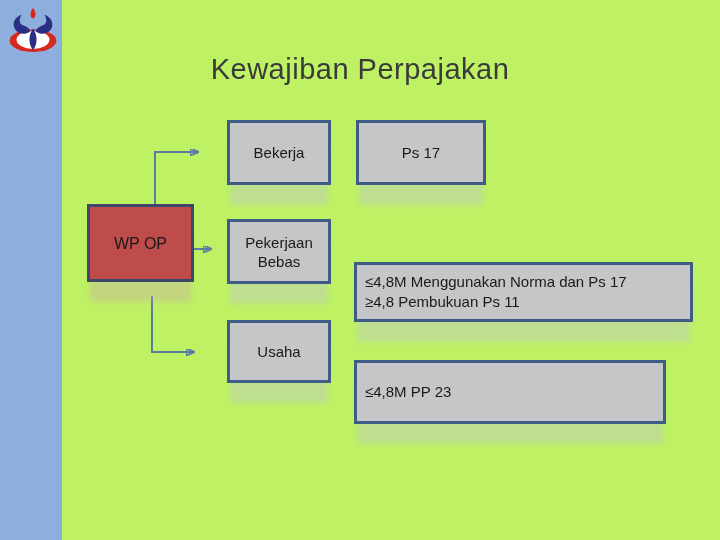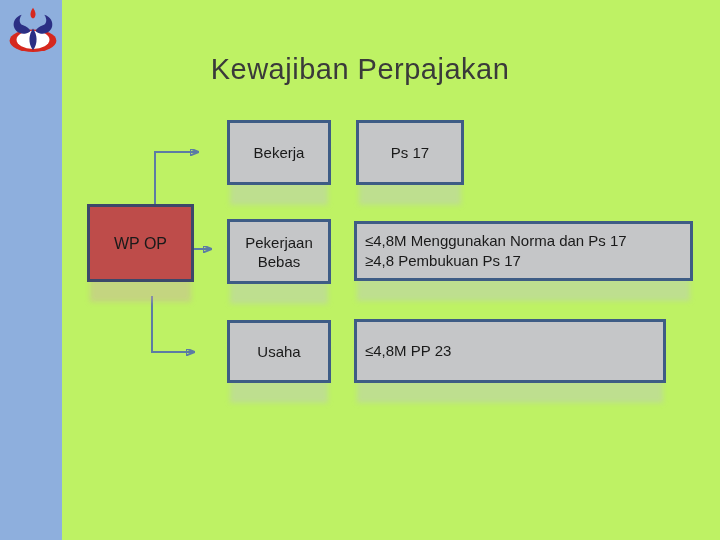--- a/index.html
+++ b/index.html
@@ -26,25 +26,25 @@
     text-align:center;
     box-shadow:0 23px 5px -3px rgba(190,196,208,0.40);
   }
   .box.root{
     background:var(--root-fill,#BE4C4A);
     border-color:var(--root-border,#3C486A);
     font-size:16px;
     box-shadow:0 23px 5px -3px rgba(205,170,170,0.40);
   }
   .box.info{
-    align-items:flex-start;text-align:left;padding:4px 6px 4px 8px;line-height:20px;
+    align-items:flex-start;text-align:left;padding:4px 6px 4px 8px;line-height:20px;margin-top:41px;
   }
   .b-wpop{left:76px;top:204px;width:107px;height:78px;margin-left:11px;}
   .b-bekerja{left:227px;top:120px;width:104px;height:65px;}
-  .b-ps17{left:356px;top:120px;width:108px;height:65px;text-align:right;}
+  .b-ps17{left:356px;top:120px;width:130px;height:65px;text-align:right;}
   .b-pbebas{left:227px;top:219px;width:104px;height:65px;padding:0 12px;}
   .b-info-mid{left:354px;top:221px;width:339px;height:60px;}
   .b-usaha{left:227px;top:320px;width:104px;height:63px;justify-content:center;}
   .b-info-bot{left:354px;top:319px;width:312px;height:64px;gap:29px;}
   .connectors{position:absolute;left:0;top:0;width:720px;height:540px;pointer-events:none;}
   .connectors path{stroke:var(--connector,#5C7CA4);stroke-width:2;fill:none;}
 </style>
 </head>
 <body>
 
@@ -83,21 +83,21 @@
   </div>
   <div class="box b-ps17">
     <span>Ps 17</span>
   </div>
 
   <div class="box b-pbebas">
     <span>Pekerjaan Bebas</span>
   </div>
   <div class="box info b-info-mid">
     <div>≤4,8M Menggunakan Norma dan Ps 17</div>
-    <div>≥4,8 Pembukuan Ps 17</div>
+    <div>≥4,8 Pembukuan Ps 11</div>
   </div>
 
   <div class="box b-usaha">
     <span>Usaha</span>
   </div>
   <div class="box info b-info-bot">
     <div>≤4,8M PP 23</div>
   </div>
 
 </div>

